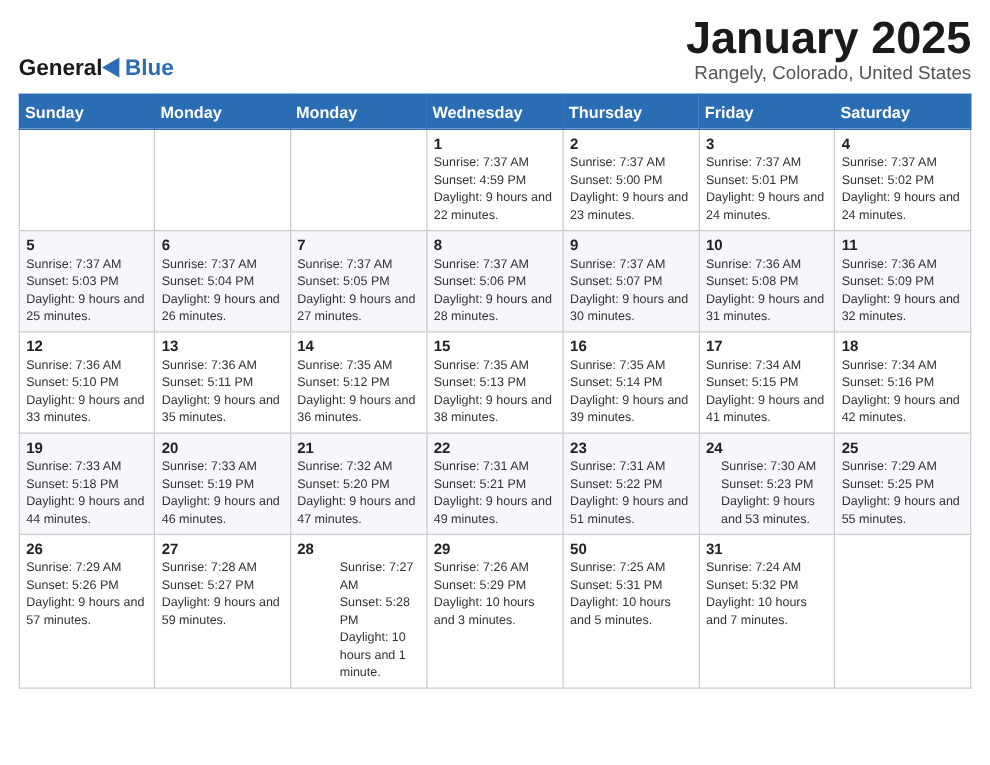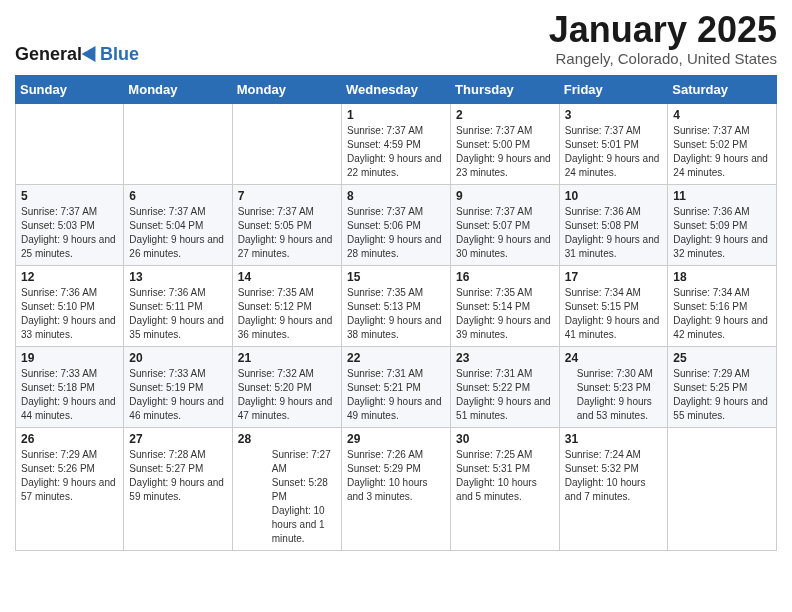--- a/index.html
+++ b/index.html
@@ -319,21 +319,21 @@
 Sunset: 5:28 PM
 Daylight: 10 hours and 1 minute.</div>
         </td>
         <td>
           <div class="day-number">29</div>
           <div class="day-content" style="white-space: pre-line;">Sunrise: 7:26 AM
 Sunset: 5:29 PM
 Daylight: 10 hours and 3 minutes.</div>
         </td>
         <td>
-          <div class="day-number">30</div>
+          <div class="day-number">50</div>
           <div class="day-content" style="white-space: pre-line;">Sunrise: 7:25 AM
 Sunset: 5:31 PM
 Daylight: 10 hours and 5 minutes.</div>
         </td>
         <td>
           <div class="day-number">31</div>
           <div class="day-content" style="white-space: pre-line;">Sunrise: 7:24 AM
 Sunset: 5:32 PM
 Daylight: 10 hours and 7 minutes.</div>
         </td>

